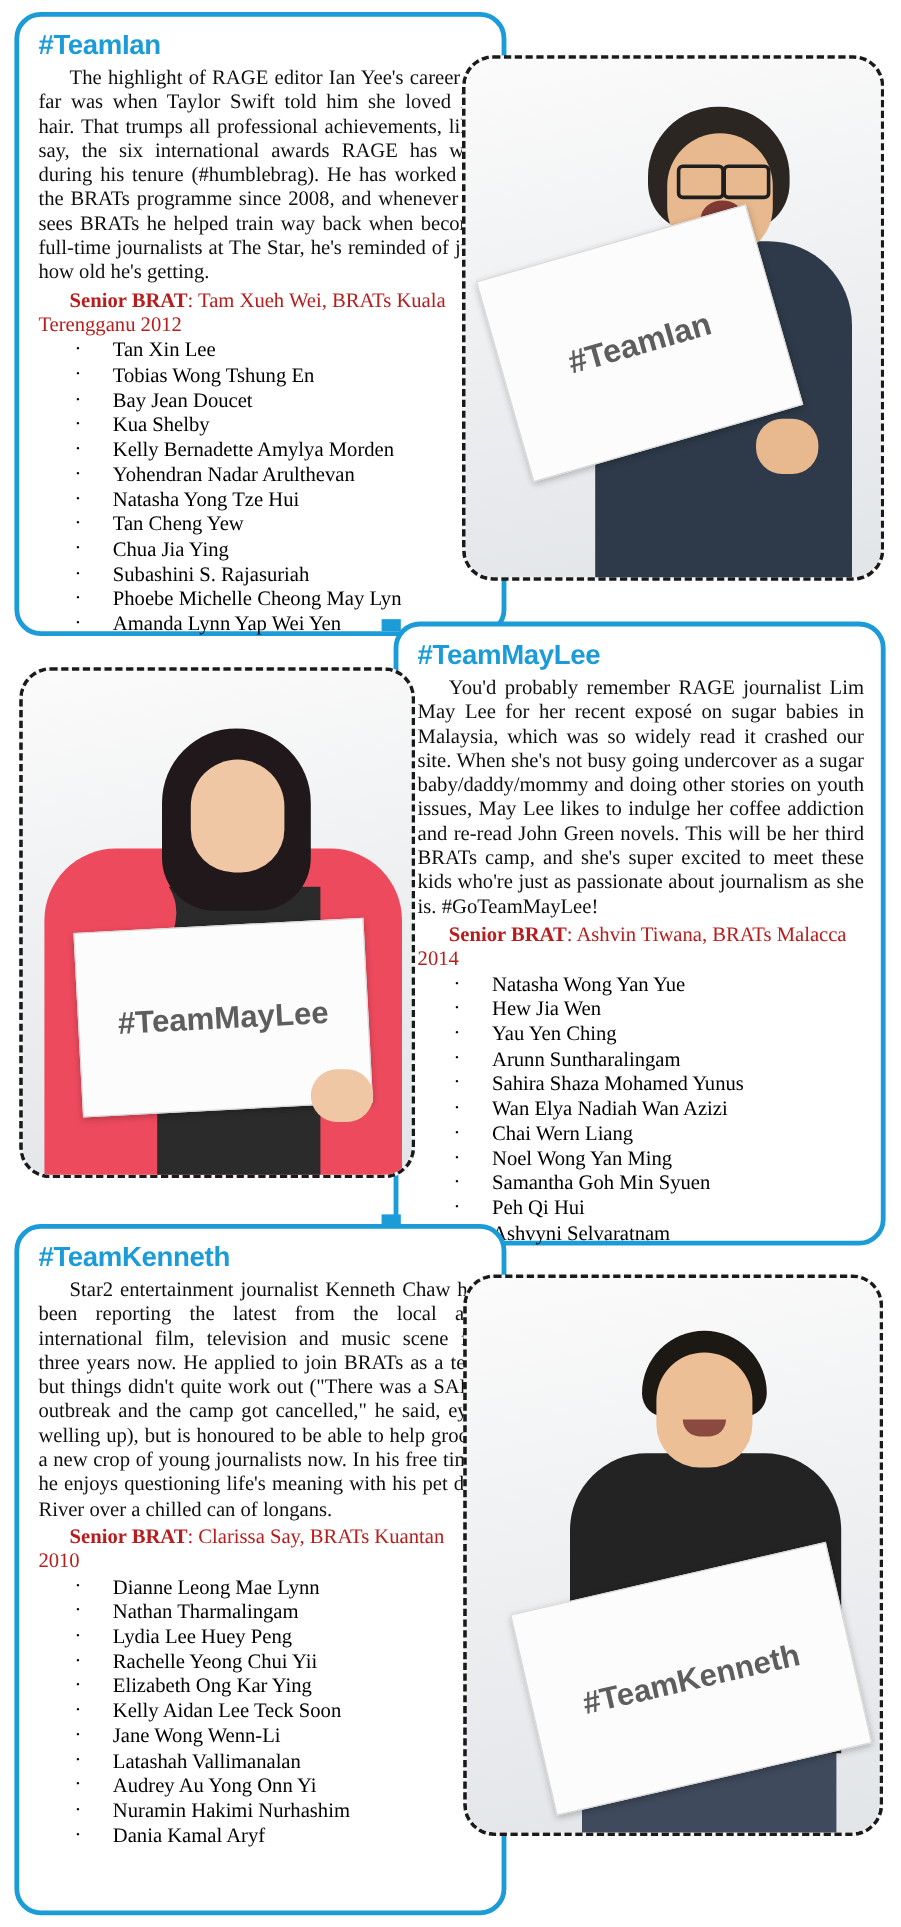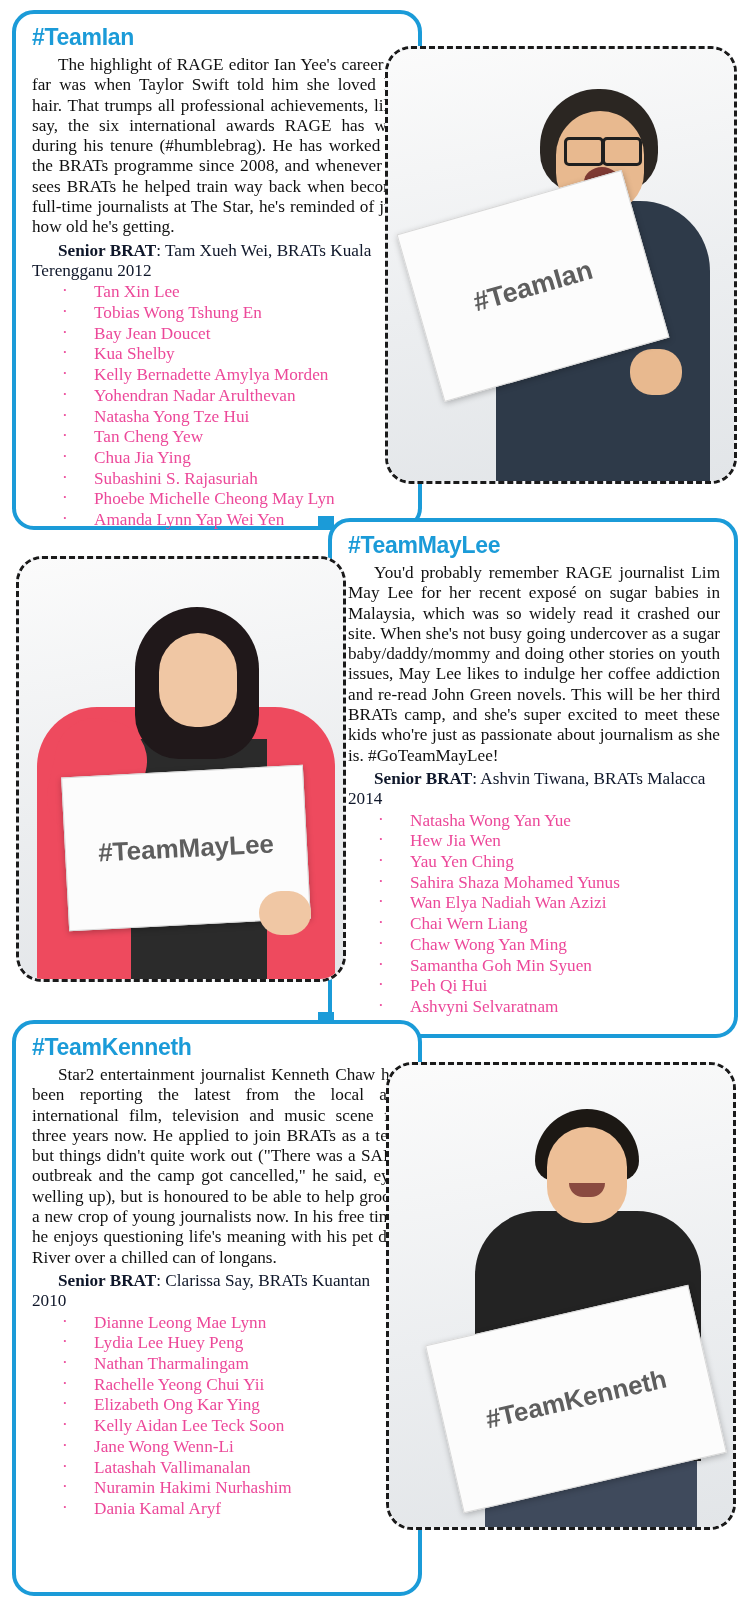--- a/index.html
+++ b/index.html
@@ -47,36 +47,36 @@
     line-height: 1.18;
     color: #101010;
     text-align: justify;
     margin: 0;
   }
   .body-text .indent { display: inline-block; width: 26px; }
 
   .senior {
     font-size: 17.2px;
     line-height: 1.18;
-    color: #0f172a;
+    color: #b91c1c;
     margin: 3px 0 0 0;
     text-align: left;
   }
   .senior b { font-weight: bold; }
   .senior .indent { display: inline-block; width: 26px; }
 
   ul.brats {
     list-style: none;
     margin: 1px 0 0 0;
     padding: 0;
   }
   ul.brats li {
     font-size: 17.2px;
     line-height: 1.205;
-    color: #ec4899;
+    color: #000000;
     position: relative;
     padding-left: 62px;
   }
   ul.brats li::before {
     content: "·";
     position: absolute;
     left: 30px;
     top: -1px;
     font-size: 17.2px;
   }
@@ -217,24 +217,25 @@
 
   <div class="panel panel-maylee">
     <div class="panel-inner">
       <h2 class="hashtag">#TeamMayLee</h2>
       <p class="body-text"><span class="indent"></span><span>You'd probably remember RAGE journalist Lim May Lee for her recent exposé on sugar babies in Malaysia, which was so widely read it crashed our site. When she's not busy going undercover as a sugar baby/daddy/mommy and doing other stories on youth issues, May Lee likes to indulge her coffee addiction and re-read John Green novels. This will be her third BRATs camp, and she's super excited to meet these kids who're just as passionate about journalism as she is. #GoTeamMayLee!</span></p>
       <p class="senior"><span class="indent"></span><b>Senior BRAT</b><span>: Ashvin Tiwana, BRATs Malacca 2014</span></p>
       <ul class="brats">
         <li>Natasha Wong Yan Yue</li>
         <li>Hew Jia Wen</li>
         <li>Yau Yen Ching</li>
+        <li>Arunn Suntharalingam</li>
         <li>Sahira Shaza Mohamed Yunus</li>
         <li>Wan Elya Nadiah Wan Azizi</li>
         <li>Chai Wern Liang</li>
-        <li>Chaw Wong Yan Ming</li>
+        <li>Noel Wong Yan Ming</li>
         <li>Samantha Goh Min Syuen</li>
         <li>Peh Qi Hui</li>
         <li>Ashvyni Selvaratnam</li>
       </ul>
     </div>
   </div>
 
   <div class="photo photo-maylee">
     <div class="backdrop"></div>
     <div class="fig ml-jacket"></div>
@@ -251,27 +252,28 @@
 
   <div class="connector conn-2"></div>
 
   <div class="panel panel-kenneth">
     <div class="panel-inner">
       <h2 class="hashtag">#TeamKenneth</h2>
       <p class="body-text"><span class="indent"></span><span>Star2 entertainment journalist Kenneth Chaw has been reporting the latest from the local and international film, television and music scene for three years now. He applied to join BRATs as a teen but things didn't quite work out ("There was a SARS outbreak and the camp got cancelled," he said, eyes welling up), but is honoured to be able to help groom a new crop of young journalists now. In his free time, he enjoys questioning life's meaning with his pet dog River over a chilled can of longans.</span></p>
       <p class="senior"><span class="indent"></span><b>Senior BRAT</b><span>: Clarissa Say, BRATs Kuantan 2010</span></p>
       <ul class="brats">
         <li>Dianne Leong Mae Lynn</li>
+        <li>Nathan Tharmalingam</li>
         <li>Lydia Lee Huey Peng</li>
-        <li>Nathan Tharmalingam</li>
         <li>Rachelle Yeong Chui Yii</li>
         <li>Elizabeth Ong Kar Ying</li>
         <li>Kelly Aidan Lee Teck Soon</li>
         <li>Jane Wong Wenn-Li</li>
         <li>Latashah Vallimanalan</li>
+        <li>Audrey Au Yong Onn Yi</li>
         <li>Nuramin Hakimi Nurhashim</li>
         <li>Dania Kamal Aryf</li>
       </ul>
     </div>
   </div>
 
   <div class="photo photo-kenneth">
     <div class="backdrop"></div>
     <div class="fig kn-jeans"></div>
     <div class="fig kn-body"></div>

